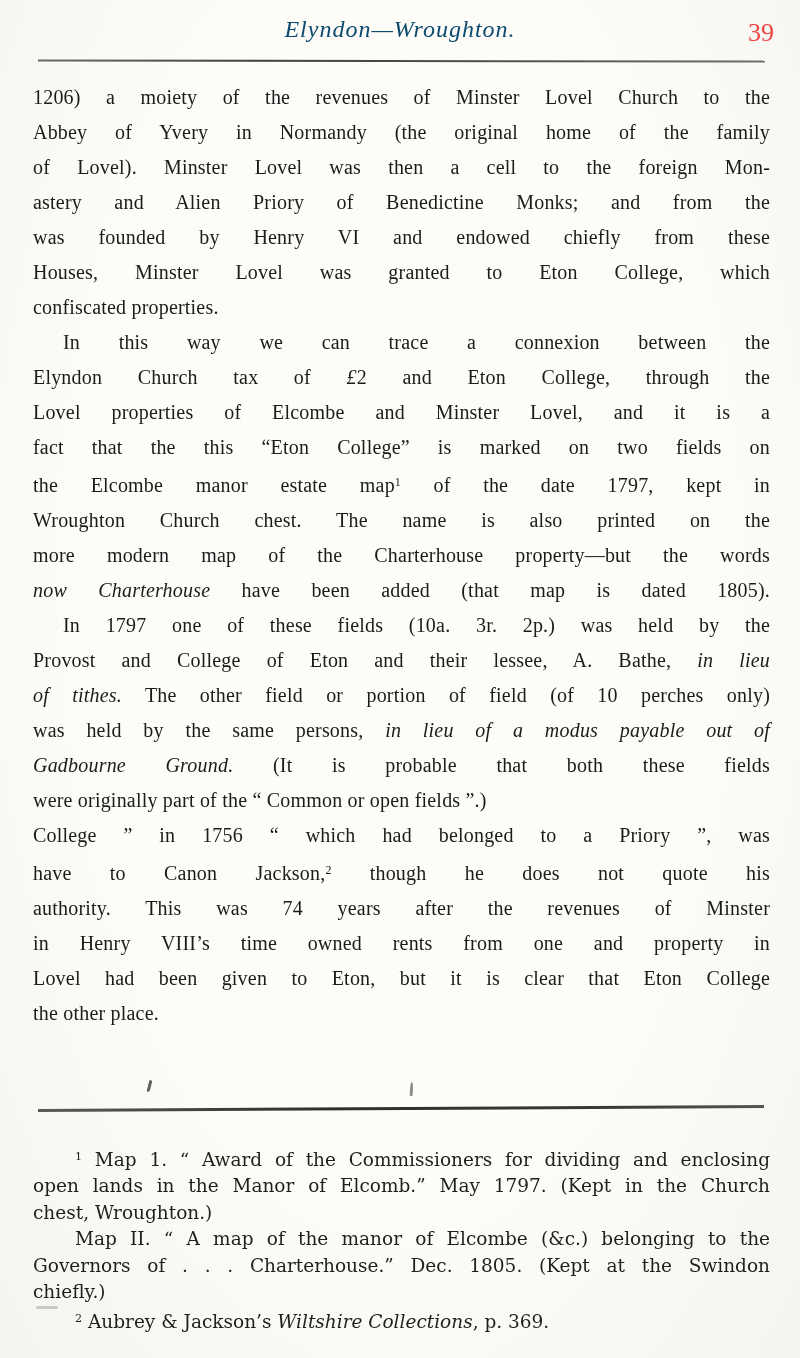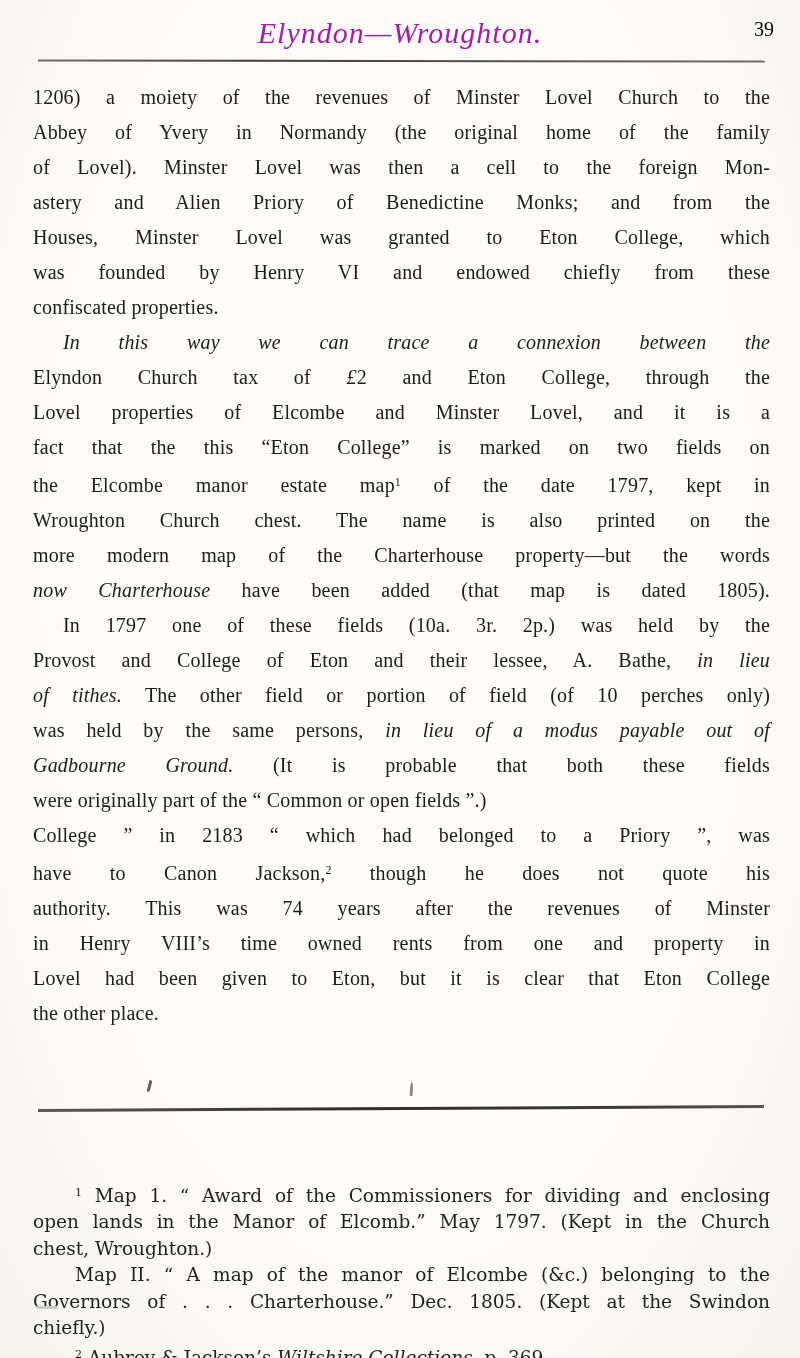--- a/index.html
+++ b/index.html
@@ -10,28 +10,28 @@
     color:#1b1b1b;
     position:relative;
     overflow:hidden;
   }
   .page { position:absolute; inset:0; }
 
   .header-title {
     position:absolute; top:16px; left:0; width:100%;
     text-align:center;
     font-style:italic;
-    font-size:30px;
+    font-size:24px;
     letter-spacing:1px;
-    color:#a21caf;
+    color:#0c4a6e;
   }
   .page-number {
     position:absolute; top:18px; right:26px;
-    font-size:20px;
-    color:#000000;
+    font-size:26px;
+    color:#ef4444;
   }
   .header-rule {
     position:absolute; top:60px; left:38px; width:727px; height:2px;
     background:linear-gradient(to right,#6b6b6b,#3f3f3f 30%,#555 70%,#6e6e6e);
     transform:rotate(0.08deg);
   }
 
   .body-text {
     position:absolute; top:80px; left:33px; width:737px;
     font-size:20px; line-height:35px;
@@ -85,57 +85,57 @@
   <div class="page-number">39</div>
 
   <div class="header-rule"></div>
 
   <div class="body-text" id="body-text">
       <div class="para">
         <div class="line"><span>1206) a moiety of the revenues of Minster Lovel Church to the</span></div>
         <div class="line"><span>Abbey of Yvery in Normandy (the original home of the family</span></div>
         <div class="line"><span>of Lovel).  Minster Lovel was then a cell to the foreign Mon-</span></div>
         <div class="line"><span>astery and Alien Priory of Benedictine Monks; and from the</span></div>
+        <div class="line"><span>was founded by Henry VI and endowed chiefly from these</span></div>
         <div class="line"><span>Houses, Minster Lovel was granted to Eton College, which</span></div>
-        <div class="line"><span>was founded by Henry VI and endowed chiefly from these</span></div>
         <div class="line last"><span>confiscated properties.</span></div>
       </div>
       <div class="para">
-        <div class="line" style="text-indent: 30px; font-style: italic;"><span>In this way we can trace a connexion between the</span></div>
+        <div class="line" style="text-indent: 30px;"><span>In this way we can trace a connexion between the</span></div>
         <div class="line"><span>Elyndon Church tax of </span><span class="it">£</span><span>2 and Eton College, through the</span></div>
         <div class="line"><span>Lovel properties of Elcombe and Minster Lovel, and it is a</span></div>
         <div class="line"><span>fact that the this “Eton College” is marked on two fields on</span></div>
         <div class="line"><span>the Elcombe manor estate map</span><span class="sup">1</span><span> of the date 1797, kept in</span></div>
         <div class="line"><span>Wroughton Church chest.  The name is also printed on the</span></div>
         <div class="line"><span>more modern map of the Charterhouse property—but the words</span></div>
         <div class="line"><span class="it">now Charterhouse</span><span> have been added (that map is dated 1805).</span></div>
       </div>
       <div class="para">
         <div class="line" style="text-indent: 30px;"><span>In 1797 one of these fields (10a. 3r. 2p.) was held by the</span></div>
         <div class="line"><span>Provost and College of Eton and their lessee, A. Bathe, </span><span class="it">in lieu</span></div>
         <div class="line"><span class="it">of tithes.</span><span>  The other field or portion of field (of 10 perches only)</span></div>
         <div class="line"><span>was held by the same persons, </span><span class="it">in lieu of a modus payable out of</span></div>
         <div class="line"><span class="it">Gadbourne Ground.</span><span>  (It is probable that both these fields</span></div>
         <div class="line last"><span>were originally part of the “ Common or open fields ”.)</span></div>
       </div>
       <div class="para">
-        <div class="line"><span>College ” in 2183 “ which had belonged to a Priory ”, was</span></div>
+        <div class="line"><span>College ” in 1756 “ which had belonged to a Priory ”, was</span></div>
         <div class="line"><span>have to Canon Jackson,</span><span class="sup">2</span><span> though he does not quote his</span></div>
         <div class="line"><span>authority.  This was 74 years after the revenues of Minster</span></div>
         <div class="line"><span>in Henry VIII’s time owned rents from one and property in</span></div>
         <div class="line"><span>Lovel had been given to Eton, but it is clear that Eton College</span></div>
         <div class="line last"><span>the other place.</span></div>
       </div>
     </div>
 
   <div class="footnote-rule"></div>
 
   <div class="footnotes" id="footnotes">
       <div class="para">
-        <div class="line" style="text-indent: 42px; margin-top: 36px;"><span class="sup">1</span><span> Map 1.  “ Award of the Commissioners for dividing and enclosing</span></div>
+        <div class="line" style="text-indent: 42px;"><span class="sup">1</span><span> Map 1.  “ Award of the Commissioners for dividing and enclosing</span></div>
         <div class="line"><span>open lands in the Manor of Elcomb.”  May 1797.  (Kept in the Church</span></div>
         <div class="line last"><span>chest, Wroughton.)</span></div>
       </div>
       <div class="para">
         <div class="line" style="text-indent: 42px;"><span>Map II.  “ A map of the manor of Elcombe (&amp;c.) belonging to the</span></div>
         <div class="line"><span>Governors of  .  .  .  Charterhouse.”  Dec. 1805.  (Kept at the Swindon</span></div>
         <div class="line last"><span>chiefly.)</span></div>
       </div>
       <div class="para">
         <div class="line last" style="text-indent: 42px;"><span class="sup">2</span><span> Aubrey &amp; Jackson’s </span><span class="it">Wiltshire Collections</span><span>, p. 369.</span></div>

